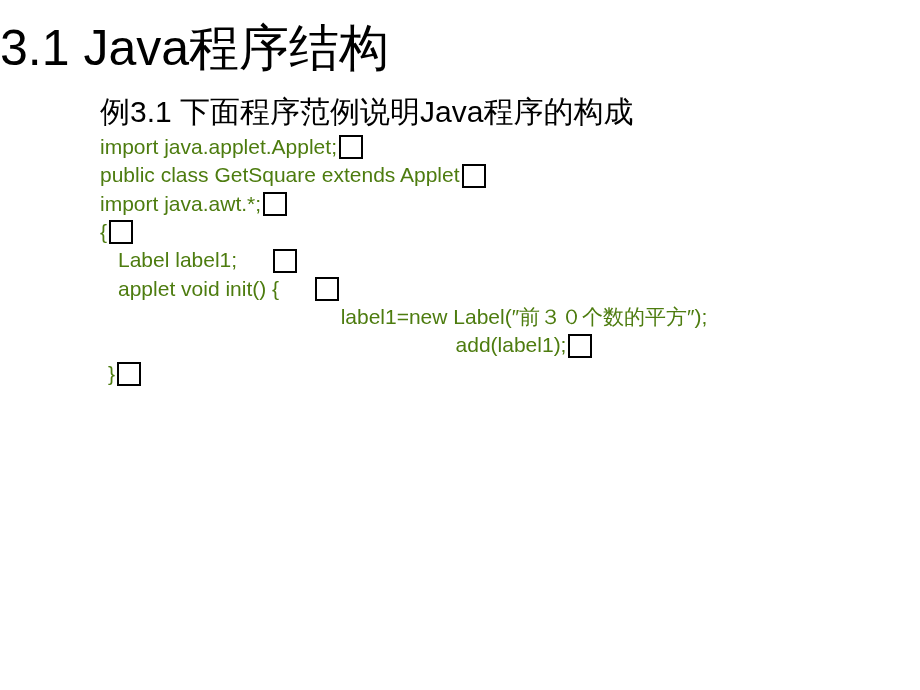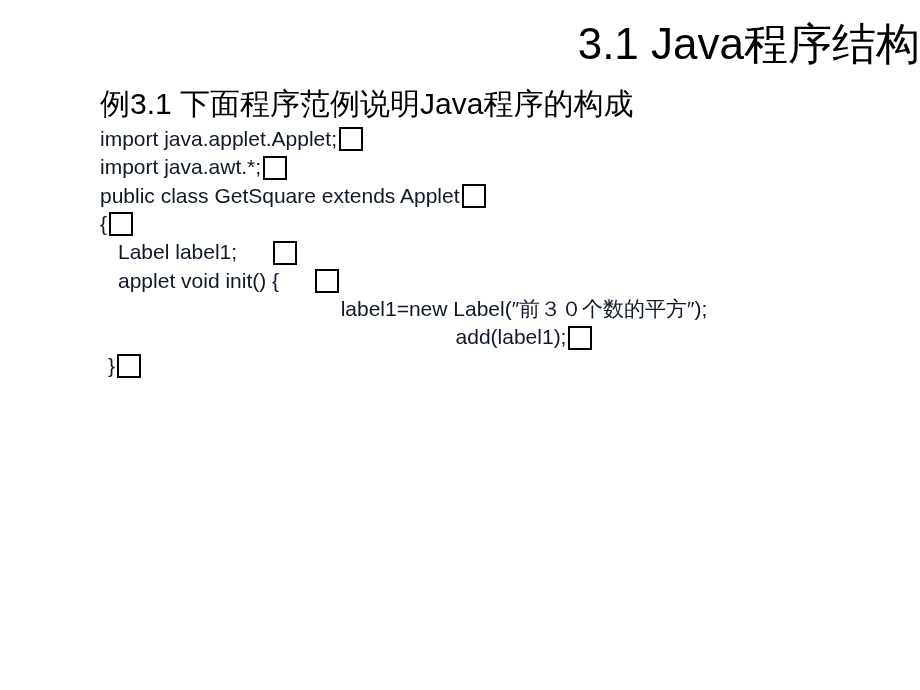--- a/index.html
+++ b/index.html
@@ -13,37 +13,37 @@
       background: #ffffff;
       font-family: Arial, "SimSun", sans-serif;
       overflow: hidden;
     }
     .slide {
       width: 100%;
       height: 100%;
       padding: 15px 0 0 0;
     }
     .title {
-      font-size: 44px;
-      text-align: right;
+      font-size: 50px;
+      text-align: left;
       color: #000;
       font-weight: normal;
       margin-bottom: 10px;
     }
     .subtitle {
       font-size: 30px;
       color: #000;
       font-weight: normal;
       padding-left: 100px;
     }
     .code-block {
       padding-left: 100px;
       font-size: 21px;
       line-height: 1.35;
-      color: #0f172a;
+      color: #4d7c0f;
       font-family: Arial, sans-serif;
     }
     .code-line {
       display: flex;
       align-items: center;
     }
     .code-text {
       white-space: pre;
     }
     .box-marker {
@@ -71,25 +71,25 @@
 
 <div class="slide">
   <h1 class="title">3.1 Java程序结构</h1>
   <h2 class="subtitle">例3.1 下面程序范例说明Java程序的构成</h2>
   <div class="code-block">
     <div class="code-line">
       <span class="code-text">import java.applet.Applet;</span>
       <span class="box-marker"></span>
     </div>
     <div class="code-line">
-      <span class="code-text">import java.awt.*;</span>
+      <span class="code-text">public class GetSquare extends Applet</span>
       <span class="box-marker"></span>
     </div>
     <div class="code-line">
-      <span class="code-text">public class GetSquare extends Applet</span>
+      <span class="code-text">import java.awt.*;</span>
       <span class="box-marker"></span>
     </div>
     <div class="code-line">
       <span class="code-text">{</span>
       <span class="box-marker"></span>
     </div>
     <div class="code-line indent1">
       <span class="code-text">Label label1;</span>
       <span class="box-marker"></span>
     </div>

